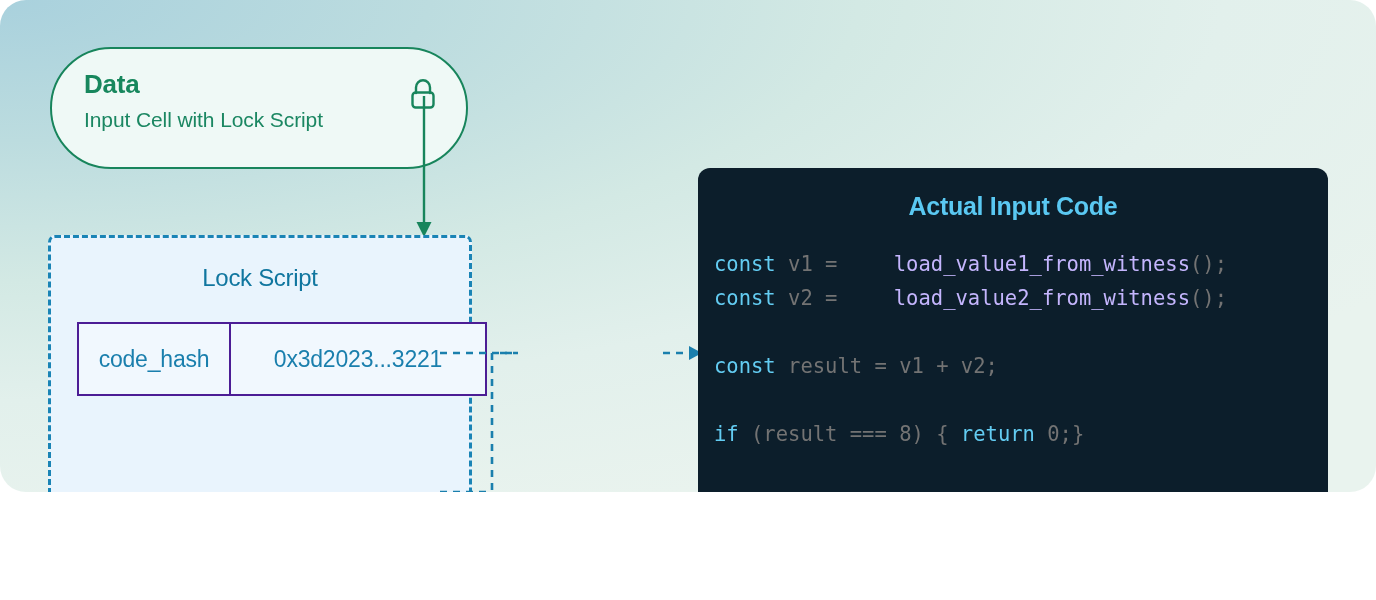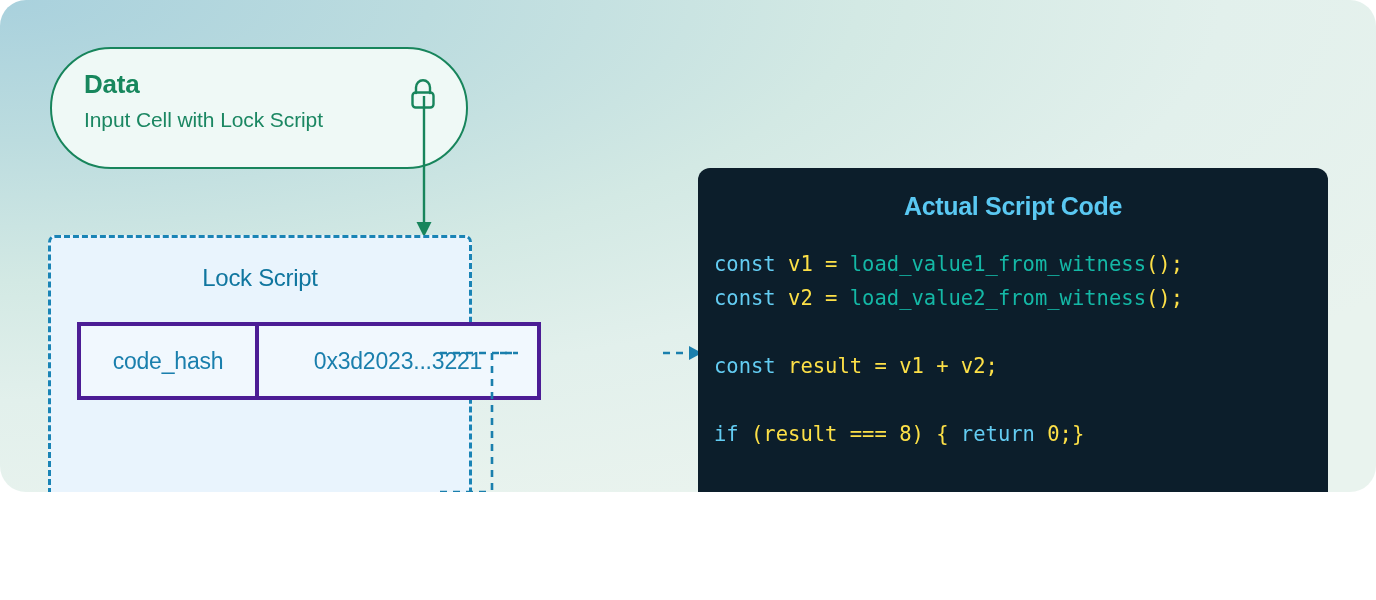--- a/index.html
+++ b/index.html
@@ -86,28 +86,28 @@
   }
   #lock-script-table {
     position: absolute;
     left: 26px;
     top: 84px;
     width: 372px;
     border-collapse: collapse;
     table-layout: fixed;
   }
   #lock-script-table td {
-    border: 4px solid #4c1d95;
+    border: 2px solid #4c1d95;
     background: #f1f8fe;
     height: 70px;
     font-size: 23px;
     color: #1a7fad;
     text-align: center;
     letter-spacing: -0.2px;
-    padding: 0 20px;
+    padding: 0 8px;
   }
   #lock-script-table td.key  { width: 134px; }
   #lock-script-table td.val  { width: 238px; }
   
   #connector { position: absolute; left: 440px; top: 330px; pointer-events: none; }
   #referencing-chip {
     position: absolute;
     left: 505px;
     top: 332px;
     padding: 5px 10px 7px 10px;
@@ -144,22 +144,22 @@
     left: 16px;
     top: 79px;
     right: 10px;
     font-family: "DejaVu Sans Mono", monospace;
     font-size: 20.5px;
     line-height: 34px;
     color: #ffffff;
     white-space: pre;
   }
   #code-body .kw  { color: #63ccf2; }
-  #code-body .fn  { color: #14b8a6; }
-  #code-body .pl  { color: #fde047; margin-top: 16px; }
+  #code-body .fn  { color: #c4b5fd; margin-left: 44px; }
+  #code-body .pl  { color: #737373; margin-top: 16px; }
 </style>
 </head>
 <body>
 
 <div id="stage">
 
   <div id="data-pill">
     <div id="data-title">Data</div>
     <div id="data-subtitle">Input Cell with Lock Script</div>
     <span id="lock-icon">
@@ -195,17 +195,17 @@
 
     <line x1="0" y1="162" x2="52" y2="162" stroke="#1a7fad" stroke-width="2.6" stroke-dasharray="7 6"></line>
 
     <line x1="60" y1="23" x2="78" y2="23" stroke="#1a7fad" stroke-width="2.6" stroke-dasharray="7 6"></line>
 
     <line x1="223" y1="23" x2="250" y2="23" stroke="#1a7fad" stroke-width="2.6" stroke-dasharray="7 6"></line>
     <polygon points="262,23 249,16 249,30" fill="#1a7fad"></polygon>
   </svg>
 
   <div id="code-panel">
-    <div id="code-title">Actual Script Code</div>
+    <div id="code-title">Actual Input Code</div>
     <div id="code-body"><div><span class="kw">const</span><span class="pl"> v1 = </span><span class="fn">load_value1_from_witness</span><span class="pl">();</span></div><div><span class="kw">const</span><span class="pl"> v2 = </span><span class="fn">load_value2_from_witness</span><span class="pl">();</span></div><div>&nbsp;</div><div><span class="kw">const</span><span class="pl"> result = v1 + v2;</span></div><div>&nbsp;</div><div><span class="kw">if</span><span class="pl"> (result === 8) { </span><span class="kw">return</span><span class="pl"> 0;}</span></div><div>&nbsp;</div><div><span class="kw">return</span><span class="pl"> 1;</span></div></div>
   </div>
 
 </div>
 
 </body></html>

